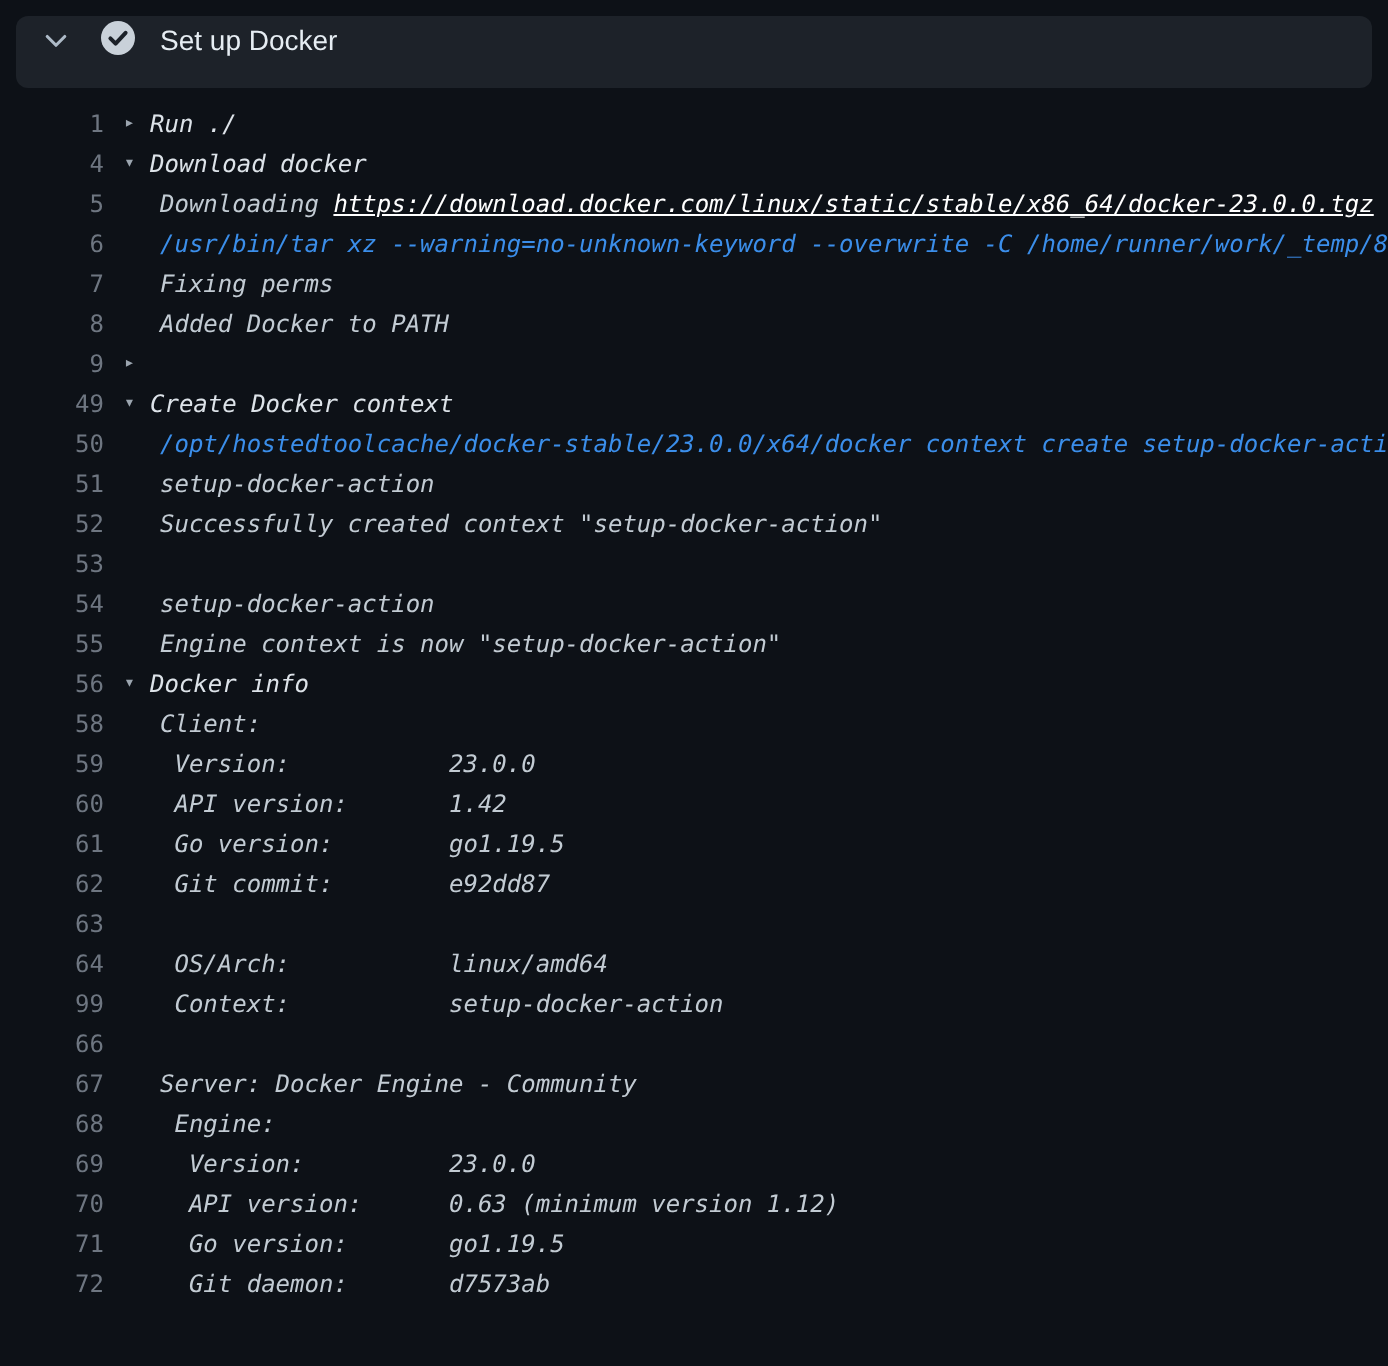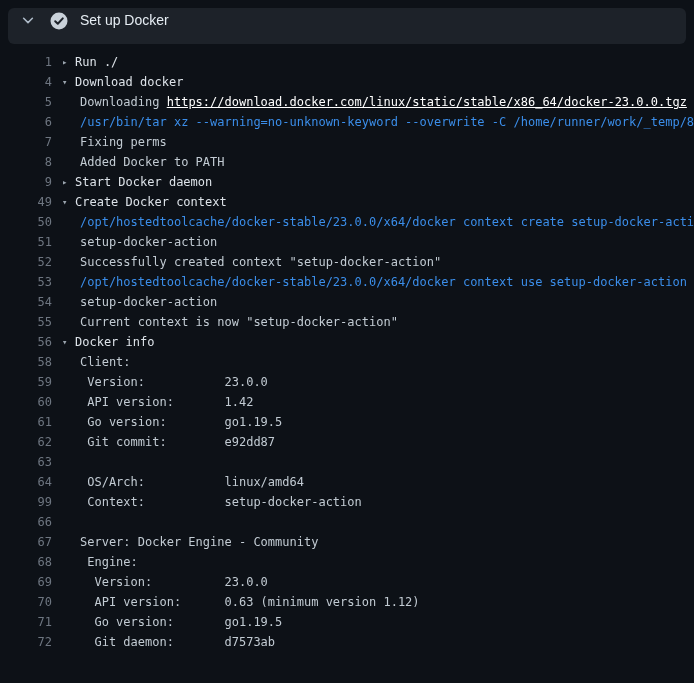--- a/index.html
+++ b/index.html
@@ -2,21 +2,21 @@
 <html><head>
 <meta charset="utf-8">
 <style>
   html,body{margin:0;padding:0;background:#0d1117;}
   body{width:694px;height:683px;overflow:hidden;position:relative;
        font-family:"Liberation Sans",sans-serif;}
 
   
   .step-header{
     margin:8px 8px 0 8px;height:36px;background:#1d2229;border-radius:6px;
-    display:flex;align-items:flex-start;padding:4px 12px;box-sizing:border-box;
+    display:flex;align-items:flex-end;padding:16px 12px;box-sizing:border-box;
     cursor:pointer;
   }
   .chev{width:16px;height:16px;flex:none;display:flex;align-items:center;justify-content:center;}
   .status{width:18px;height:18px;flex:none;margin-left:14px;display:flex;align-items:center;justify-content:center;}
   .step-title{margin-left:12px;color:#e6edf3;font-size:14px;font-weight:400;}
 
   
   .log{
     padding-top:8px;
     font-family:"DejaVu Sans Mono","Liberation Mono",monospace;
@@ -25,21 +25,21 @@
   .row{display:flex;height:20px;white-space:pre;overflow:hidden;}
   .ln{
     width:52px;flex:none;text-align:right;color:#6e7681;
     -webkit-user-select:none;user-select:none;cursor:pointer;
   }
   .marker{
     flex:none;margin-left:10px;width:13px;color:#9ba5af;
     font-size:9px;line-height:20px;display:inline-block;
   }
   .spacer{flex:none;width:28px;}
-  .txt{flex:none;}
+  .txt{flex:none;font-style:italic;}
   .row.group{cursor:pointer;}
   .row.group .txt{color:#dde3e9;}
   .txt.cmd{color:#3b8eea;}
   a.loglink{color:#ffffff;text-decoration:underline;cursor:pointer;}
 </style>
 </head>
 <body>
 
 <div>
 
@@ -58,28 +58,28 @@
     <span class="step-title">Set up Docker</span>
   </div>
 
   <div class="log" id="log">
       <div class="row group"><span class="ln">1</span><span class="marker">▸</span><span class="txt">Run ./</span></div>
       <div class="row group"><span class="ln">4</span><span class="marker">▾</span><span class="txt">Download docker</span></div>
       <div class="row"><span class="ln">5</span><span class="spacer"></span><span class="txt">Downloading <a class="loglink">https://download.docker.com/linux/static/stable/x86_64/docker-23.0.0.tgz</a></span></div>
       <div class="row"><span class="ln">6</span><span class="spacer"></span><span class="txt cmd">/usr/bin/tar xz --warning=no-unknown-keyword --overwrite -C /home/runner/work/_temp/8c91</span></div>
       <div class="row"><span class="ln">7</span><span class="spacer"></span><span class="txt">Fixing perms</span></div>
       <div class="row"><span class="ln">8</span><span class="spacer"></span><span class="txt">Added Docker to PATH</span></div>
-      <div class="row group"><span class="ln">9</span><span class="marker">▸</span><span class="txt">Start Docker daemon</span></div>
+      <div class="row group"><span class="ln">9</span><span class="marker">▸</span></div>
       <div class="row group"><span class="ln">49</span><span class="marker">▾</span><span class="txt">Create Docker context</span></div>
       <div class="row"><span class="ln">50</span><span class="spacer"></span><span class="txt cmd">/opt/hostedtoolcache/docker-stable/23.0.0/x64/docker context create setup-docker-action --docker</span></div>
       <div class="row"><span class="ln">51</span><span class="spacer"></span><span class="txt">setup-docker-action</span></div>
       <div class="row"><span class="ln">52</span><span class="spacer"></span><span class="txt">Successfully created context "setup-docker-action"</span></div>
-      <div class="row"><span class="ln">53</span><span class="spacer"></span><span class="txt cmd">/opt/hostedtoolcache/docker-stable/23.0.0/x64/docker context use setup-docker-action</span></div>
+      <div class="row"><span class="ln">53</span><span class="spacer"></span></div>
       <div class="row"><span class="ln">54</span><span class="spacer"></span><span class="txt">setup-docker-action</span></div>
-      <div class="row"><span class="ln">55</span><span class="spacer"></span><span class="txt">Current context is now "setup-docker-action"</span></div>
+      <div class="row"><span class="ln">55</span><span class="spacer"></span><span class="txt">Engine context is now "setup-docker-action"</span></div>
       <div class="row group"><span class="ln">56</span><span class="marker">▾</span><span class="txt">Docker info</span></div>
       <div class="row"><span class="ln">58</span><span class="spacer"></span><span class="txt">Client:</span></div>
       <div class="row"><span class="ln">59</span><span class="spacer"></span><span class="txt"> Version:           23.0.0</span></div>
       <div class="row"><span class="ln">60</span><span class="spacer"></span><span class="txt"> API version:       1.42</span></div>
       <div class="row"><span class="ln">61</span><span class="spacer"></span><span class="txt"> Go version:        go1.19.5</span></div>
       <div class="row"><span class="ln">62</span><span class="spacer"></span><span class="txt"> Git commit:        e92dd87</span></div>
       <div class="row"><span class="ln">63</span><span class="spacer"></span></div>
       <div class="row"><span class="ln">64</span><span class="spacer"></span><span class="txt"> OS/Arch:           linux/amd64</span></div>
       <div class="row"><span class="ln">99</span><span class="spacer"></span><span class="txt"> Context:           setup-docker-action</span></div>
       <div class="row"><span class="ln">66</span><span class="spacer"></span><span class="txt"></span></div>

